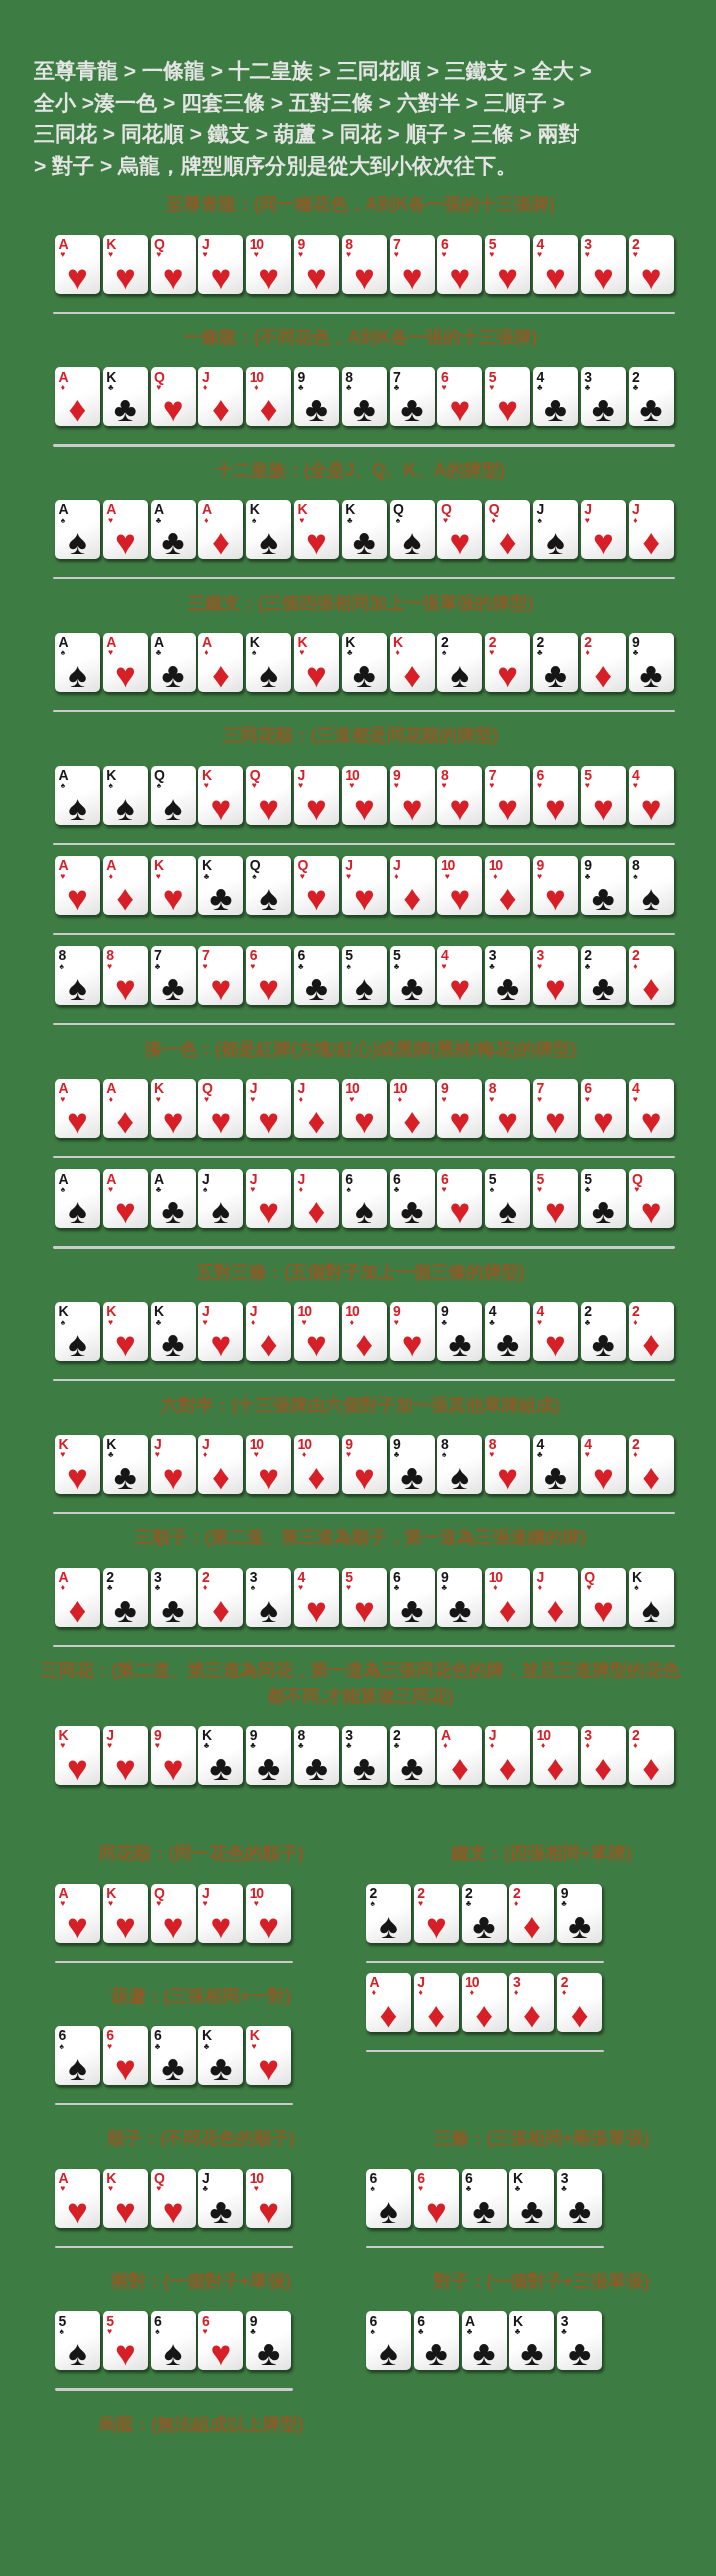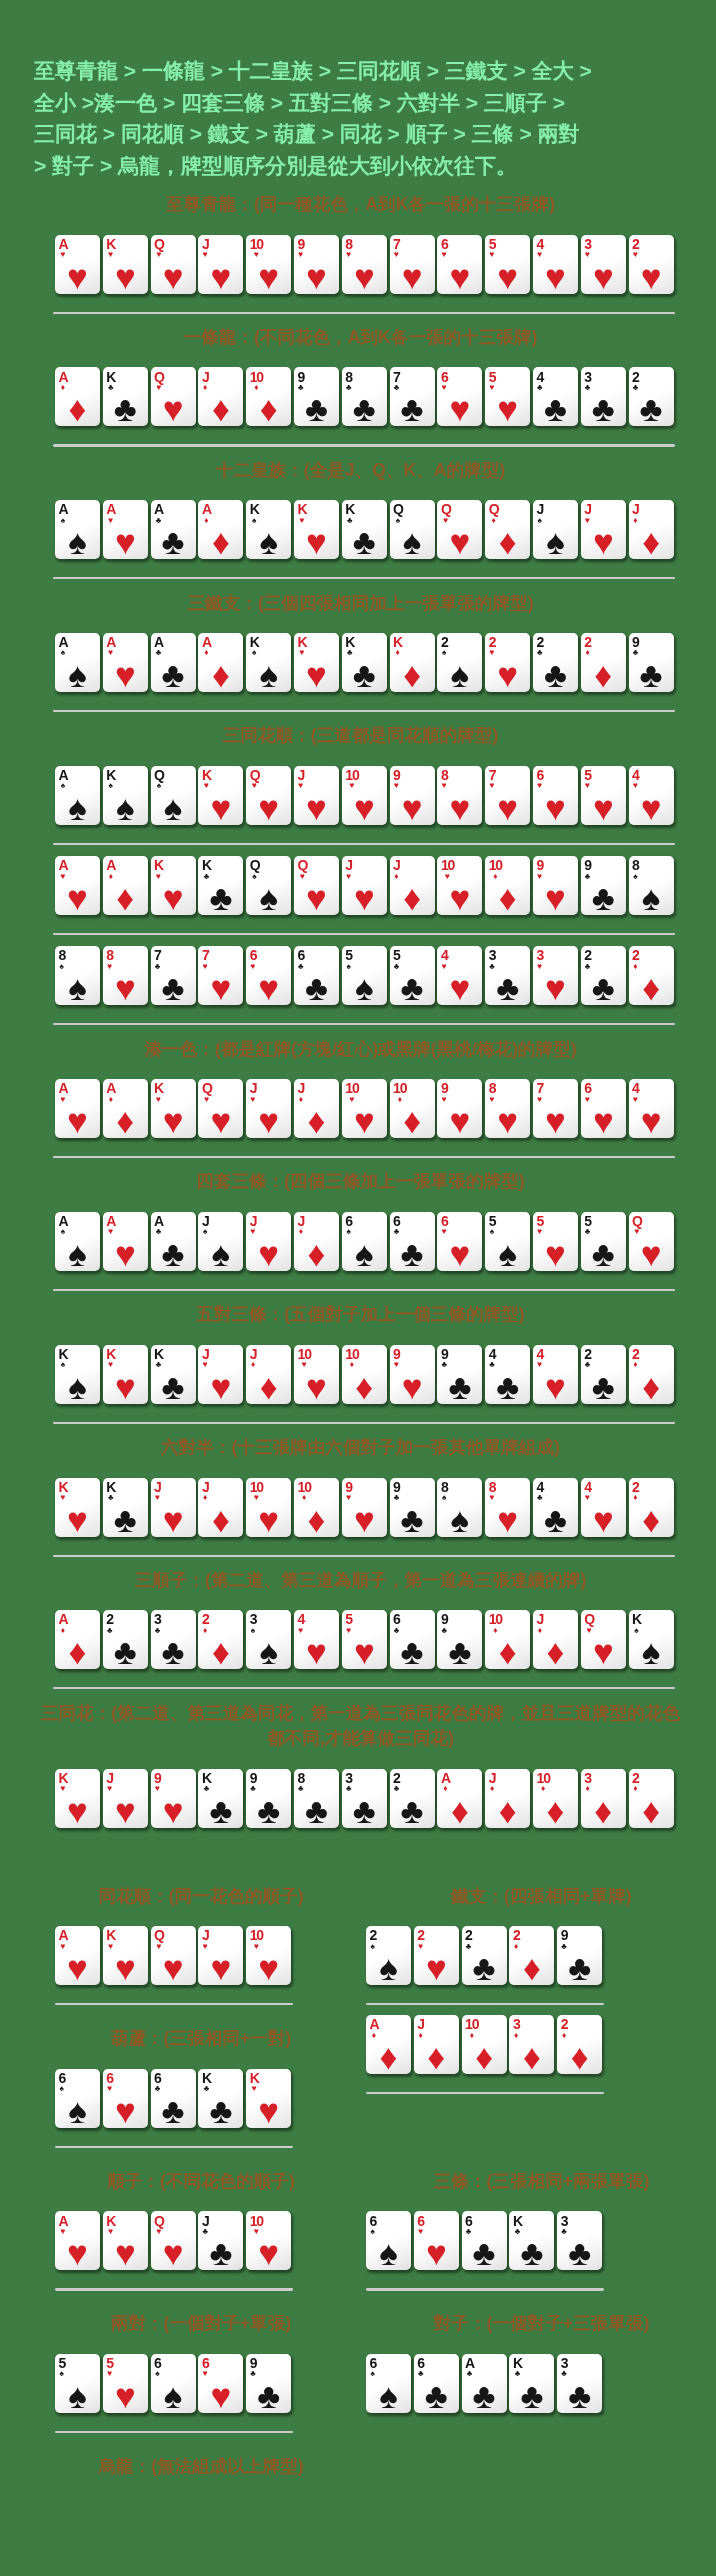--- a/index.html
+++ b/index.html
@@ -7,21 +7,21 @@
     width:717px;
     background:#3d7c42;
     font-family:"Liberation Sans","DejaVu Sans",sans-serif;
   }
   .page{width:717px;min-height:2576px;background:#3d7c42;overflow:hidden;}
 
   .intro{
     padding:55px 28px 0 34px;
     font-size:21px;
     font-weight:bold;
-    color:#86efac;
+    color:#e5e5e5;
     line-height:1.5;
     white-space:pre-line;
     max-width:661px;
   }
 
   .sec-header{
     margin:11.2px 28px 17px 34px;
     font-size:17.6px;
     font-weight:bold;
     color:#8e5a26;
@@ -850,21 +850,20 @@
             <div class="corner red">
               <span class="rank">4</span>
               <span class="suit-small">♥</span>
             </div>
             <span class="big-suit red">♥</span>
           </div>
         </div>
         <div class="divider"></div>
       </div>
       <div class="section">
-        <div class="sec-header">四套三條：(四個三條加上一張單張的牌型)</div>
         <div class="cards-row">
           <div class="card">
             <div class="corner black">
               <span class="rank">A</span>
               <span class="suit-small">♠</span>
             </div>
             <span class="big-suit black">♠</span>
           </div>
           <div class="card">
             <div class="corner red">

